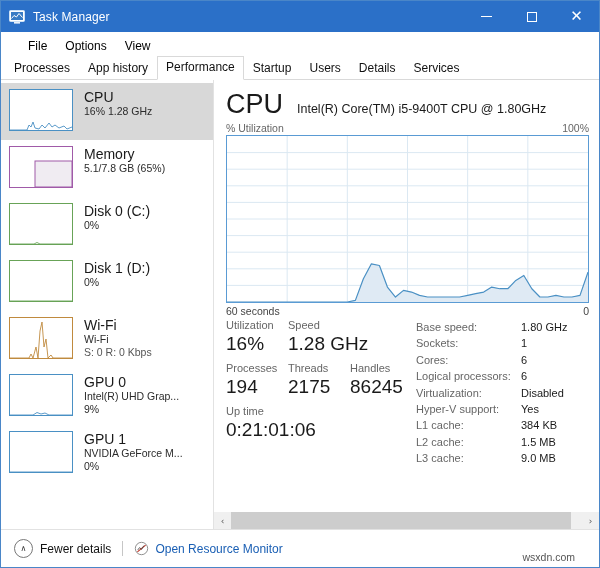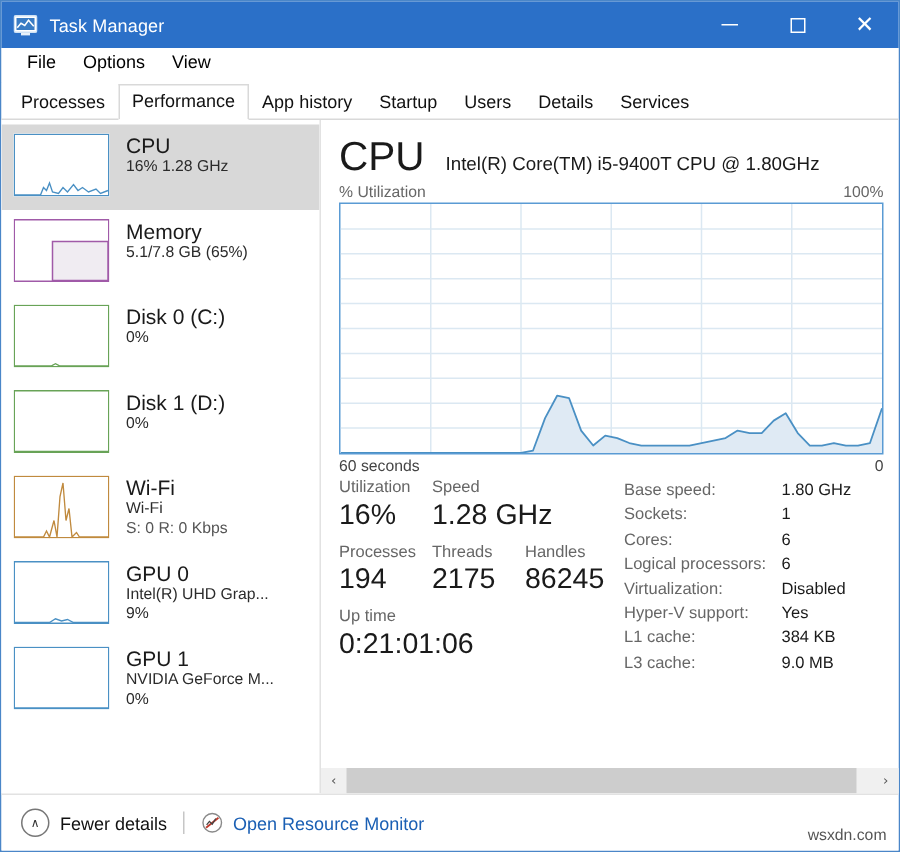--- a/index.html
+++ b/index.html
@@ -46,22 +46,22 @@
     color: #ffffff; font-size: 12px; line-height: 1;
   }
   .glyph-min { width: 11px; height: 1px; background: #fff; display:block; }
   .glyph-max { width: 10px; height: 10px; border: 1px solid #fff; display:block; box-sizing:border-box; }
   .glyph-close { font-size: 15px; line-height: 15px; font-family: "DejaVu Sans", sans-serif; }
 
   
   .menubar {
     height: 23px; flex: 0 0 23px;
     background: #ffffff;
-    display: flex; align-items: flex-start;
-    padding-left: 8px;
+    display: flex; align-items: flex-end;
+    padding-left: 18px;
     font-size: 12px; color: #000;
   }
   .menu-item { padding: 2px 9px; }
 
   
   .tabstrip {
     flex: 0 0 24px; height: 24px;
     display: flex; align-items: flex-end;
     background: #ffffff;
     border-bottom: 1px solid #d9d9d9;
@@ -242,21 +242,21 @@
   .resmon {
     display: flex; align-items: center;
     font-size: 12px; color: #1a5fb4;
   }
   .resmon .rm-icon {
     width: 15px; height: 15px; margin-right: 6px;
     position: relative;
   }
   .resmon .rm-label { text-decoration: none; }
   .watermark {
-    position: absolute; right: 8px; bottom: 4px;
+    position: absolute; right: 24px; bottom: 4px;
     font-size: 10.5px; color: #555;
   }
 </style>
 </head>
 <body>
 
 <div class="window">
 
   <div class="titlebar">
     <div class="title-icon">
@@ -282,22 +282,22 @@
   </div>
 
   <div class="menubar">
     <div class="menu-item">File</div>
     <div class="menu-item">Options</div>
     <div class="menu-item">View</div>
   </div>
 
   <div class="tabstrip">
     <div class="tab">Processes</div>
+    <div class="tab">App history</div>
     <div class="tab active">Performance</div>
-    <div class="tab">App history</div>
     <div class="tab">Startup</div>
     <div class="tab">Users</div>
     <div class="tab">Details</div>
     <div class="tab">Services</div>
   </div>
 
   <div class="content">
 
     <div class="sidebar">
 
@@ -492,20 +492,24 @@
             </div>
           <div class="spec">
               <div class="spec-k">Hyper-V support:</div>
               <div class="spec-v">Yes</div>
             </div>
           <div class="spec">
               <div class="spec-k">L1 cache:</div>
               <div class="spec-v">384 KB</div>
             </div>
           <div class="spec">
+              <div class="spec-k">L2 cache:</div>
+              <div class="spec-v">1.5 MB</div>
+            </div>
+          <div class="spec">
               <div class="spec-k">L3 cache:</div>
               <div class="spec-v">9.0 MB</div>
             </div>
         </div>
       </div>
 
       <div class="hscroll">
         <div class="hs-arrow">‹</div>
         <div class="hs-track">
           <div class="hs-thumb"></div>

